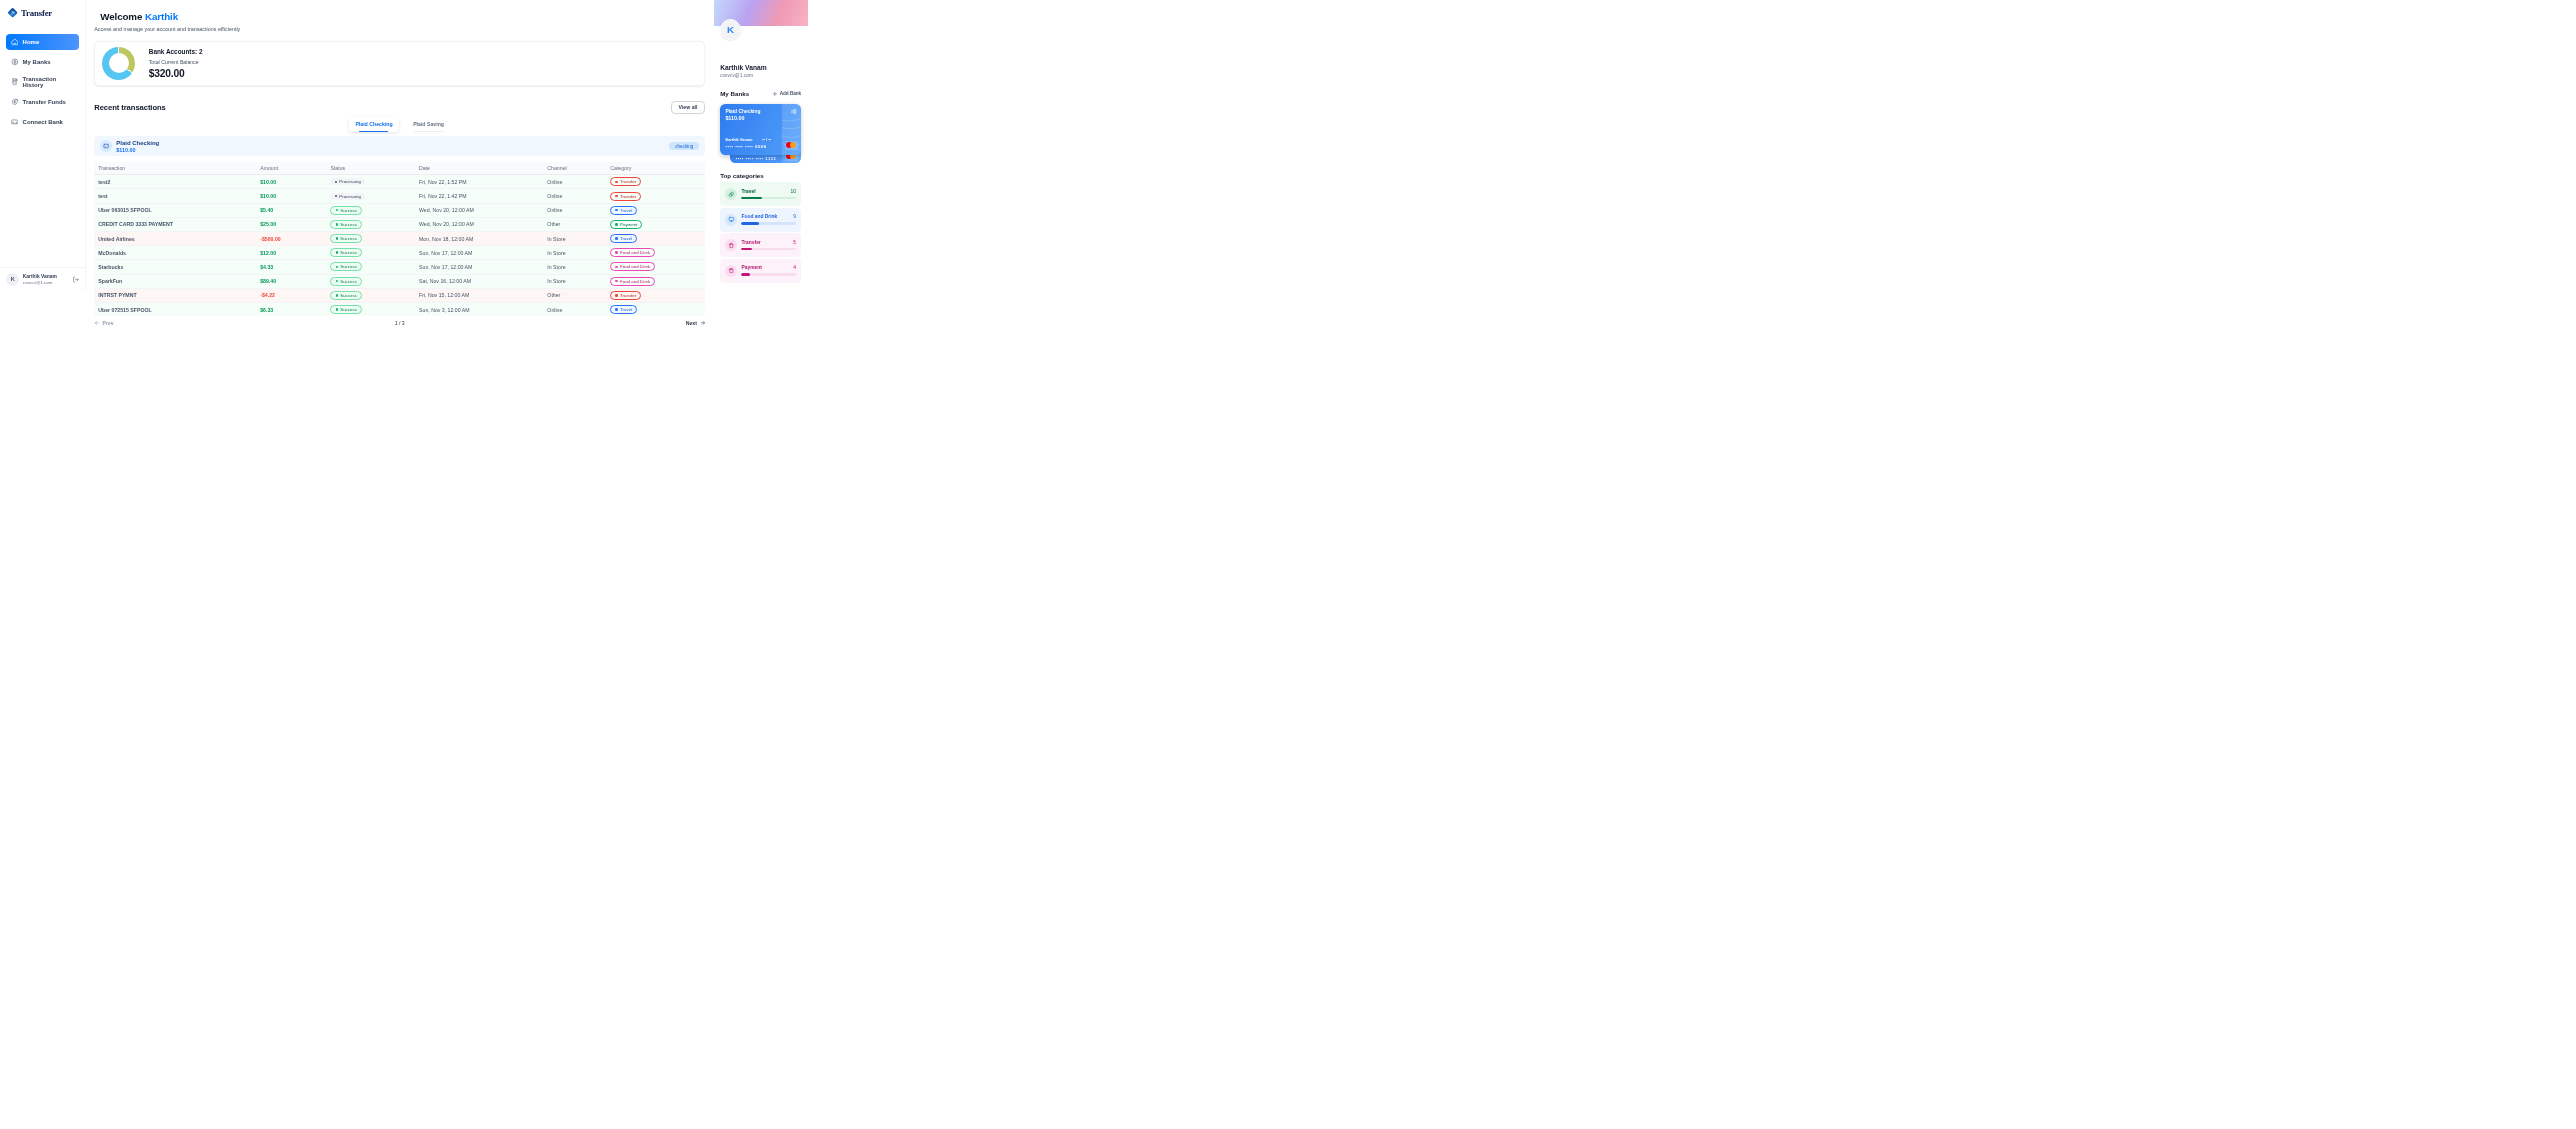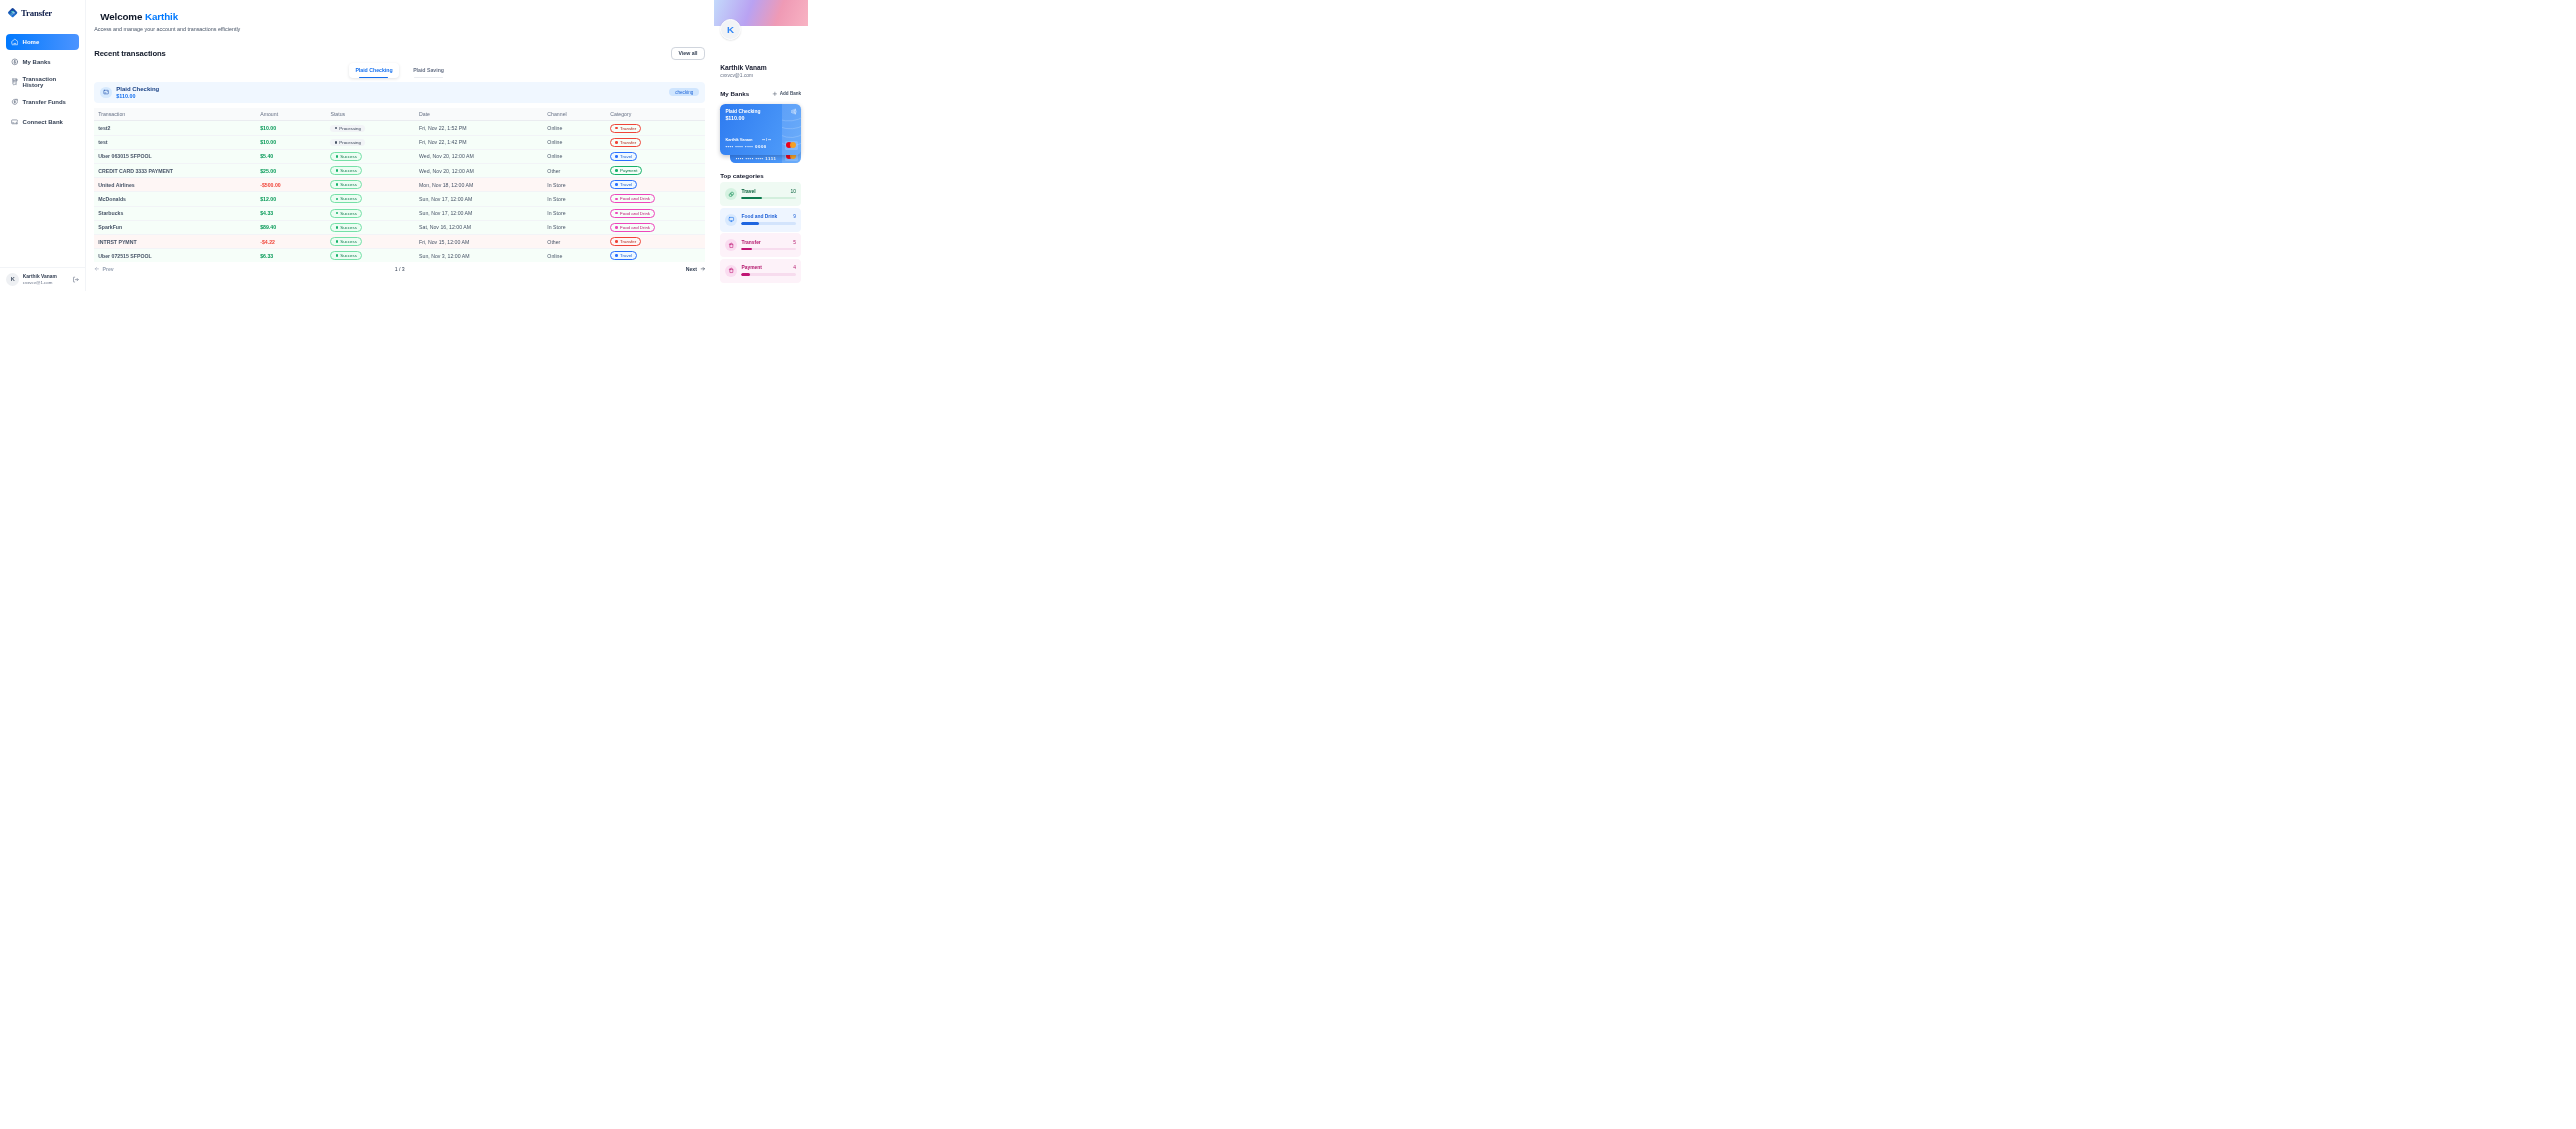--- a/index.html
+++ b/index.html
@@ -234,20 +234,28 @@
   </div>
 </div>
 
 <div class="main">
   <div class="welcome">
     <span>Welcome</span>
     <span class="accent">Karthik</span>
   </div>
   <div class="subtitle">Access and manage your account and transactions efficiently</div>
 
+  <div class="summary-card">
+    <div class="donut" id="donut" style="background: conic-gradient(rgb(255, 255, 255) 0deg, rgb(255, 255, 255) 0.6%, rgb(189, 199, 95) 0.6%, rgb(189, 199, 95) 33.875%, rgb(255, 255, 255) 33.875%, rgb(255, 255, 255) 34.975%, rgb(85, 197, 241) 34.975%, rgb(85, 197, 241) 99.4%, rgb(255, 255, 255) 99.4%, rgb(255, 255, 255) 100%);"></div>
+    <div>
+      <div class="sum-line1">Bank Accounts: 2</div>
+      <div class="sum-label">Total Current Balance</div>
+      <div class="sum-balance">$320.00</div>
+    </div>
+  </div>
 
   <div class="section-head">
     <div class="section-title">Recent transactions</div>
     <button class="view-all">View all</button>
   </div>
 
   <div class="tabs">
     <div class="tab active">
       <span class="tab-label">Plaid Checking</span>
       <span class="tab-underline"></span>

